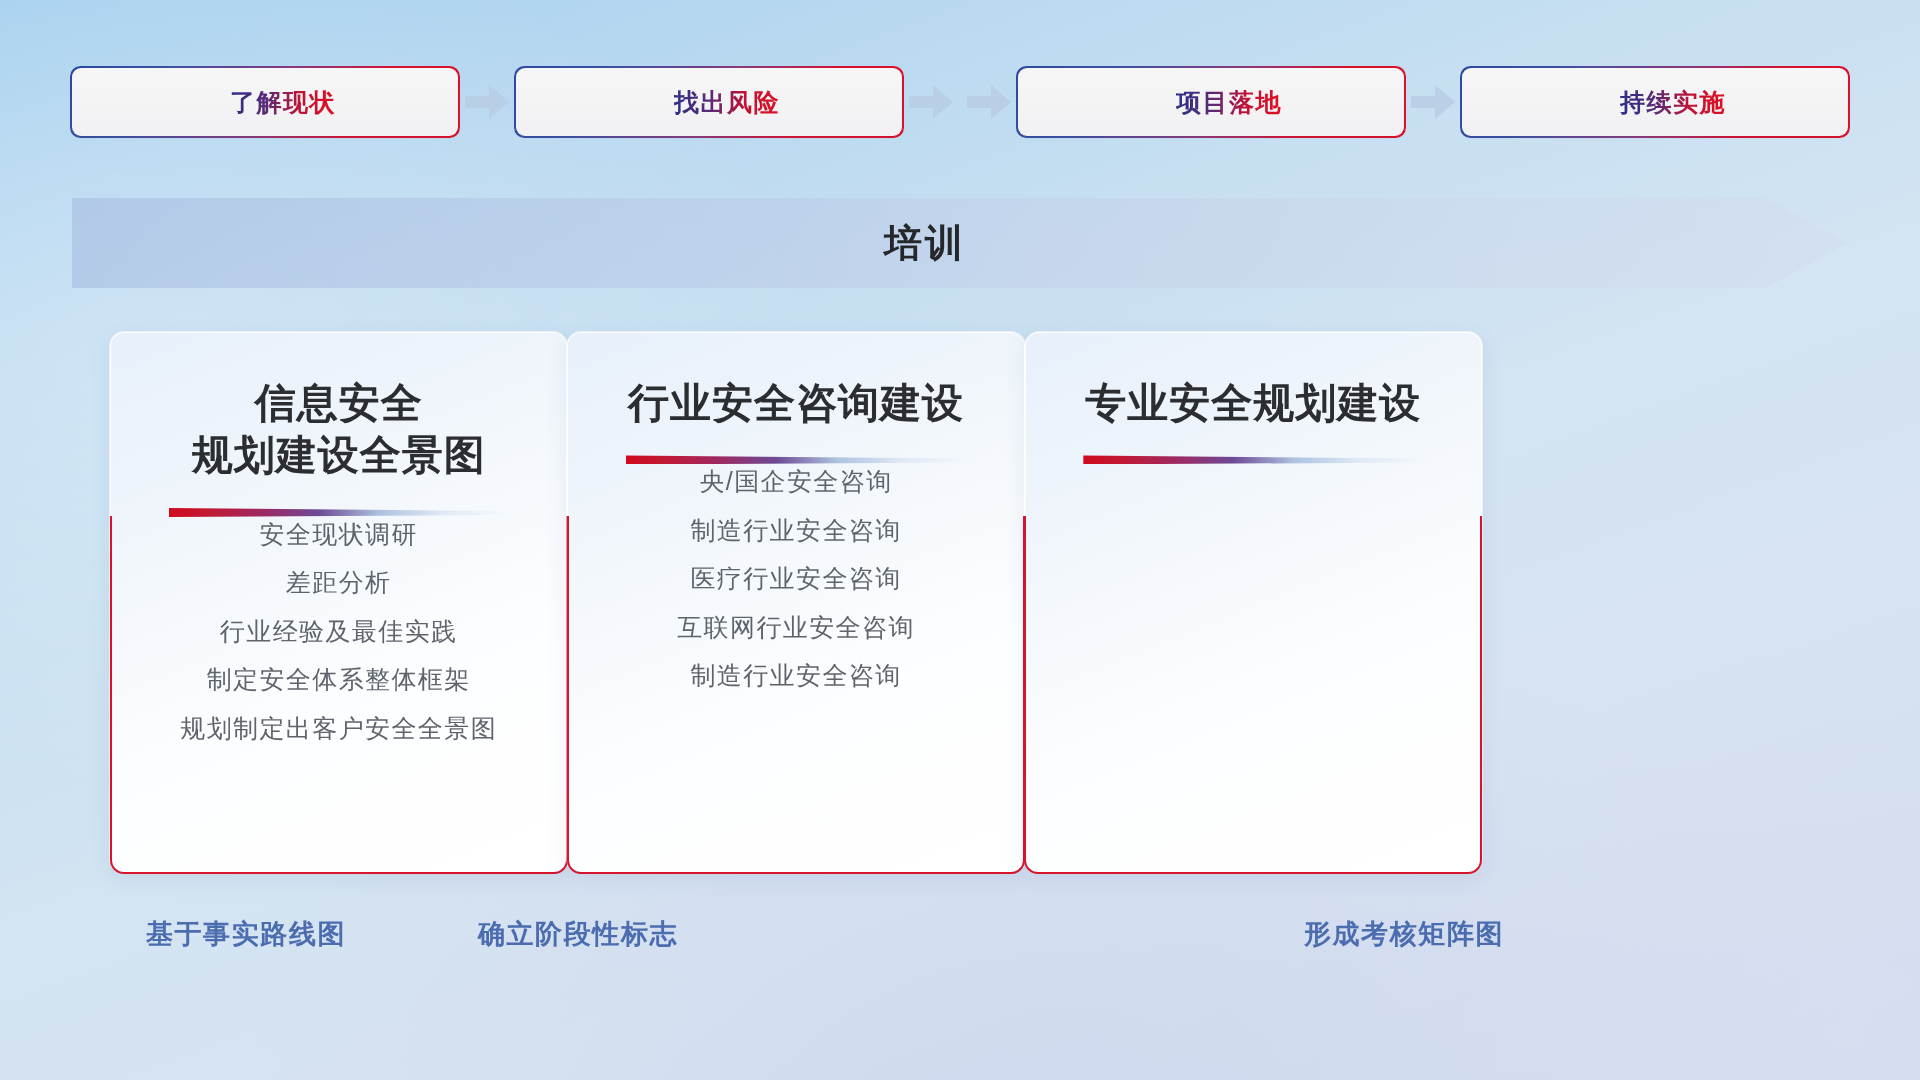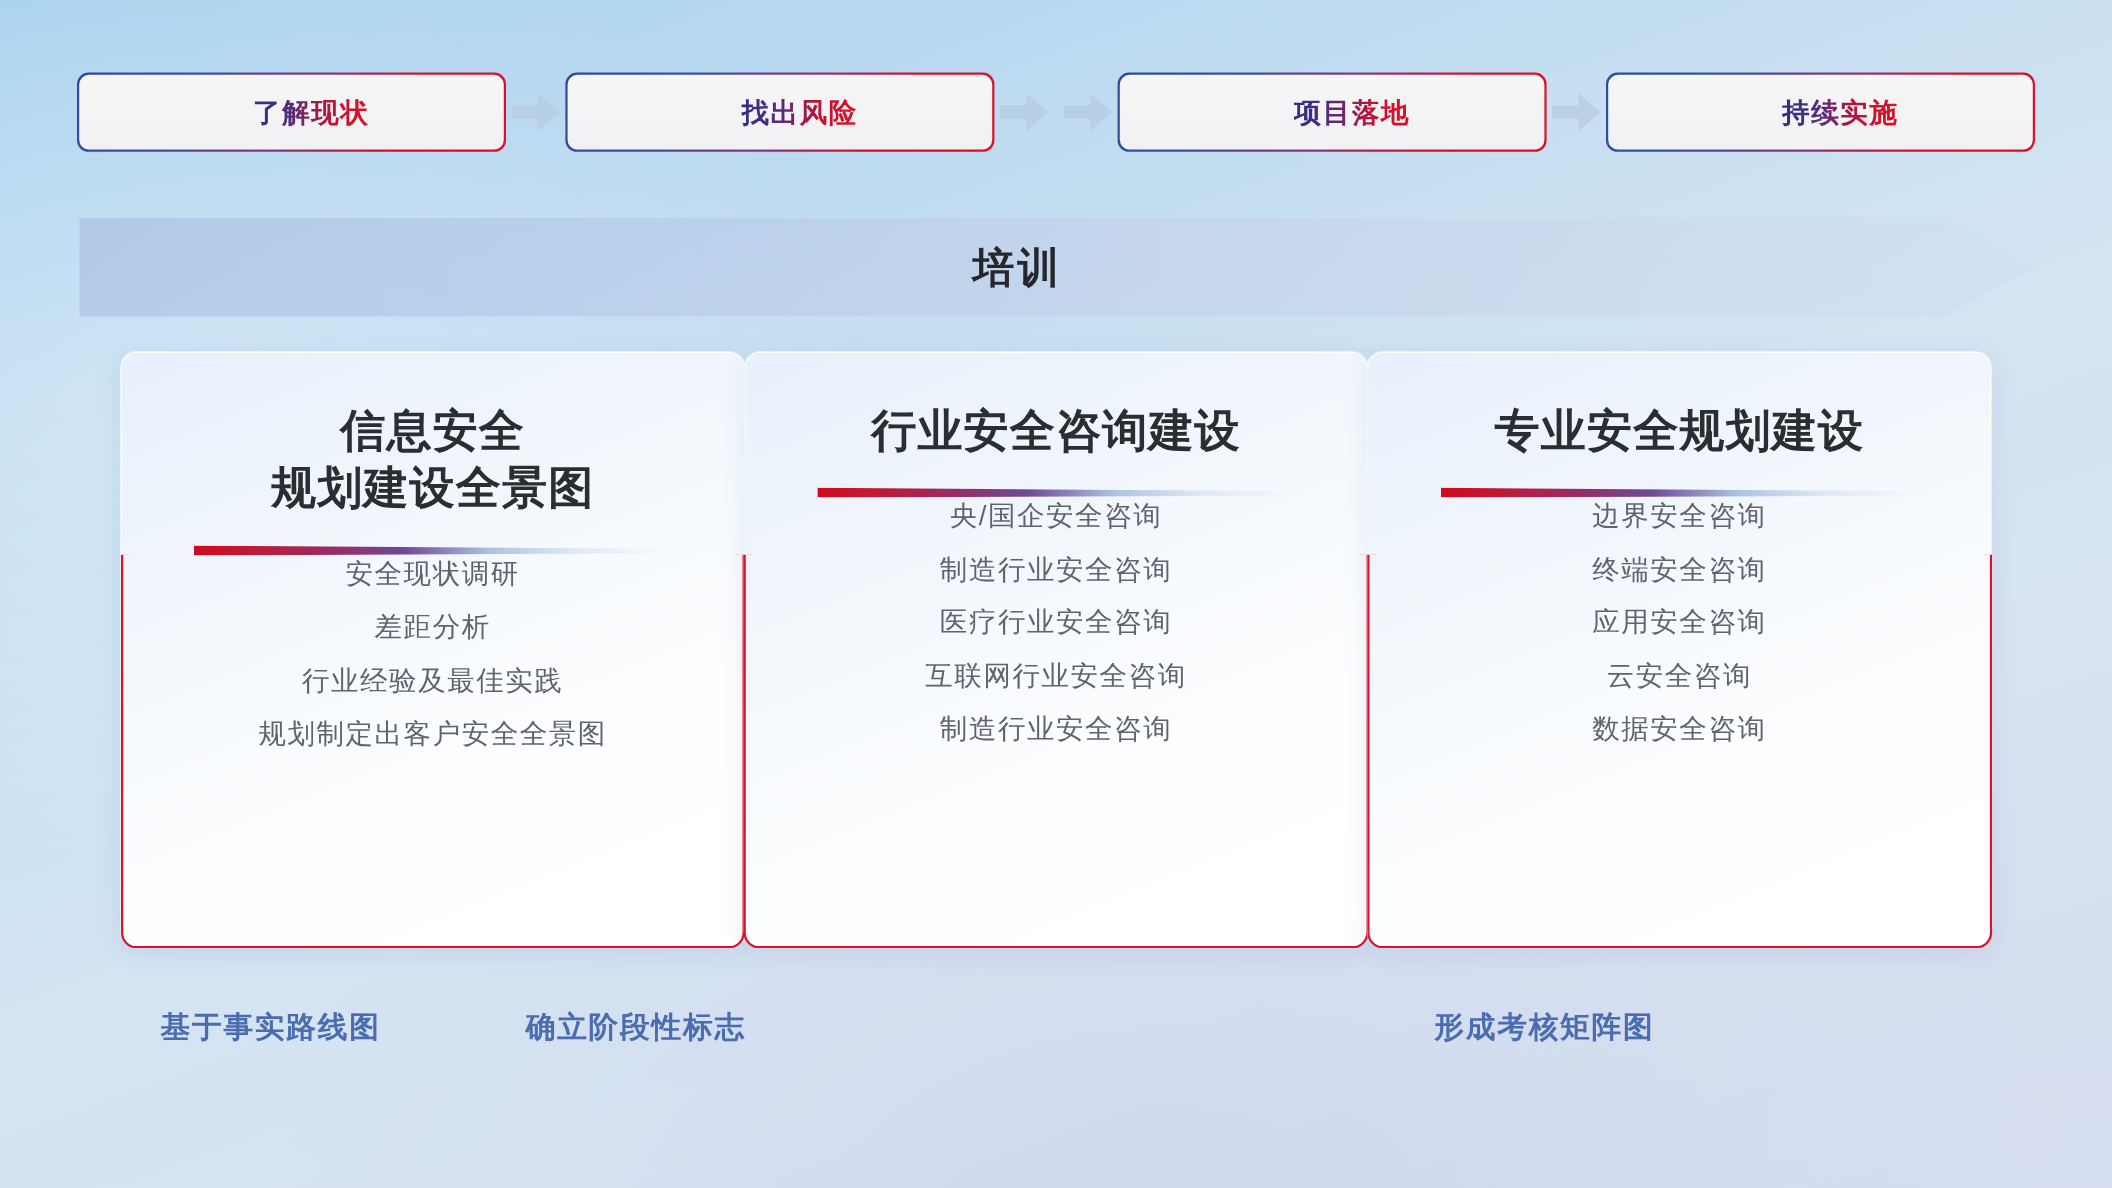--- a/index.html
+++ b/index.html
@@ -101,23 +101,23 @@
     padding-right: 70px;
     font-size: 38px;
     font-weight: 700;
     color: #25272b;
     letter-spacing: 3px;
   }
 
   
   .cards {
     position: absolute;
-    top: 320px;
+    top: 332px;
     left: 110px;
-    width: 1700px;
+    width: 1372px;
     height: 540px;
     display: flex;
   }
 
   .card {
     position: relative;
     flex: 1 1 0;
     border-radius: 14px;
     padding: 44px 30px 26px;
     background:
@@ -258,20 +258,21 @@
   <div class="card">
     <div class="card-title">信息安全
 规划建设全景图</div>
     <div class="card-divider">
         <span></span>
       </div>
     <ul class="card-list">
       <li>安全现状调研</li>
       <li>差距分析</li>
       <li>行业经验及最佳实践</li>
+      <li>制定安全体系整体框架</li>
       <li>规划制定出客户安全全景图</li>
     </ul>
   </div>
 
   <div class="card">
     <div class="card-title">行业安全咨询建设</div>
     <div class="card-divider">
         <span></span>
       </div>
     <ul class="card-list">
@@ -281,27 +282,20 @@
       <li>互联网行业安全咨询</li>
       <li>制造行业安全咨询</li>
     </ul>
   </div>
 
   <div class="card">
     <div class="card-title">专业安全规划建设</div>
     <div class="card-divider">
         <span></span>
       </div>
-    <ul class="card-list">
-      <li>边界安全咨询</li>
-      <li>终端安全咨询</li>
-      <li>应用安全咨询</li>
-      <li>云安全咨询</li>
-      <li>数据安全咨询</li>
-    </ul>
   </div>
 </div>
 
 <div class="footnotes">
   <div class="footnote" id="fn0" style="left: 246px;">基于事实路线图</div>
   <div class="footnote" id="fn1" style="left: 578px;">确立阶段性标志</div>
   <div class="footnote" id="fn3" style="left: 1404px;">形成考核矩阵图</div>
 </div>
 
 </body></html>

